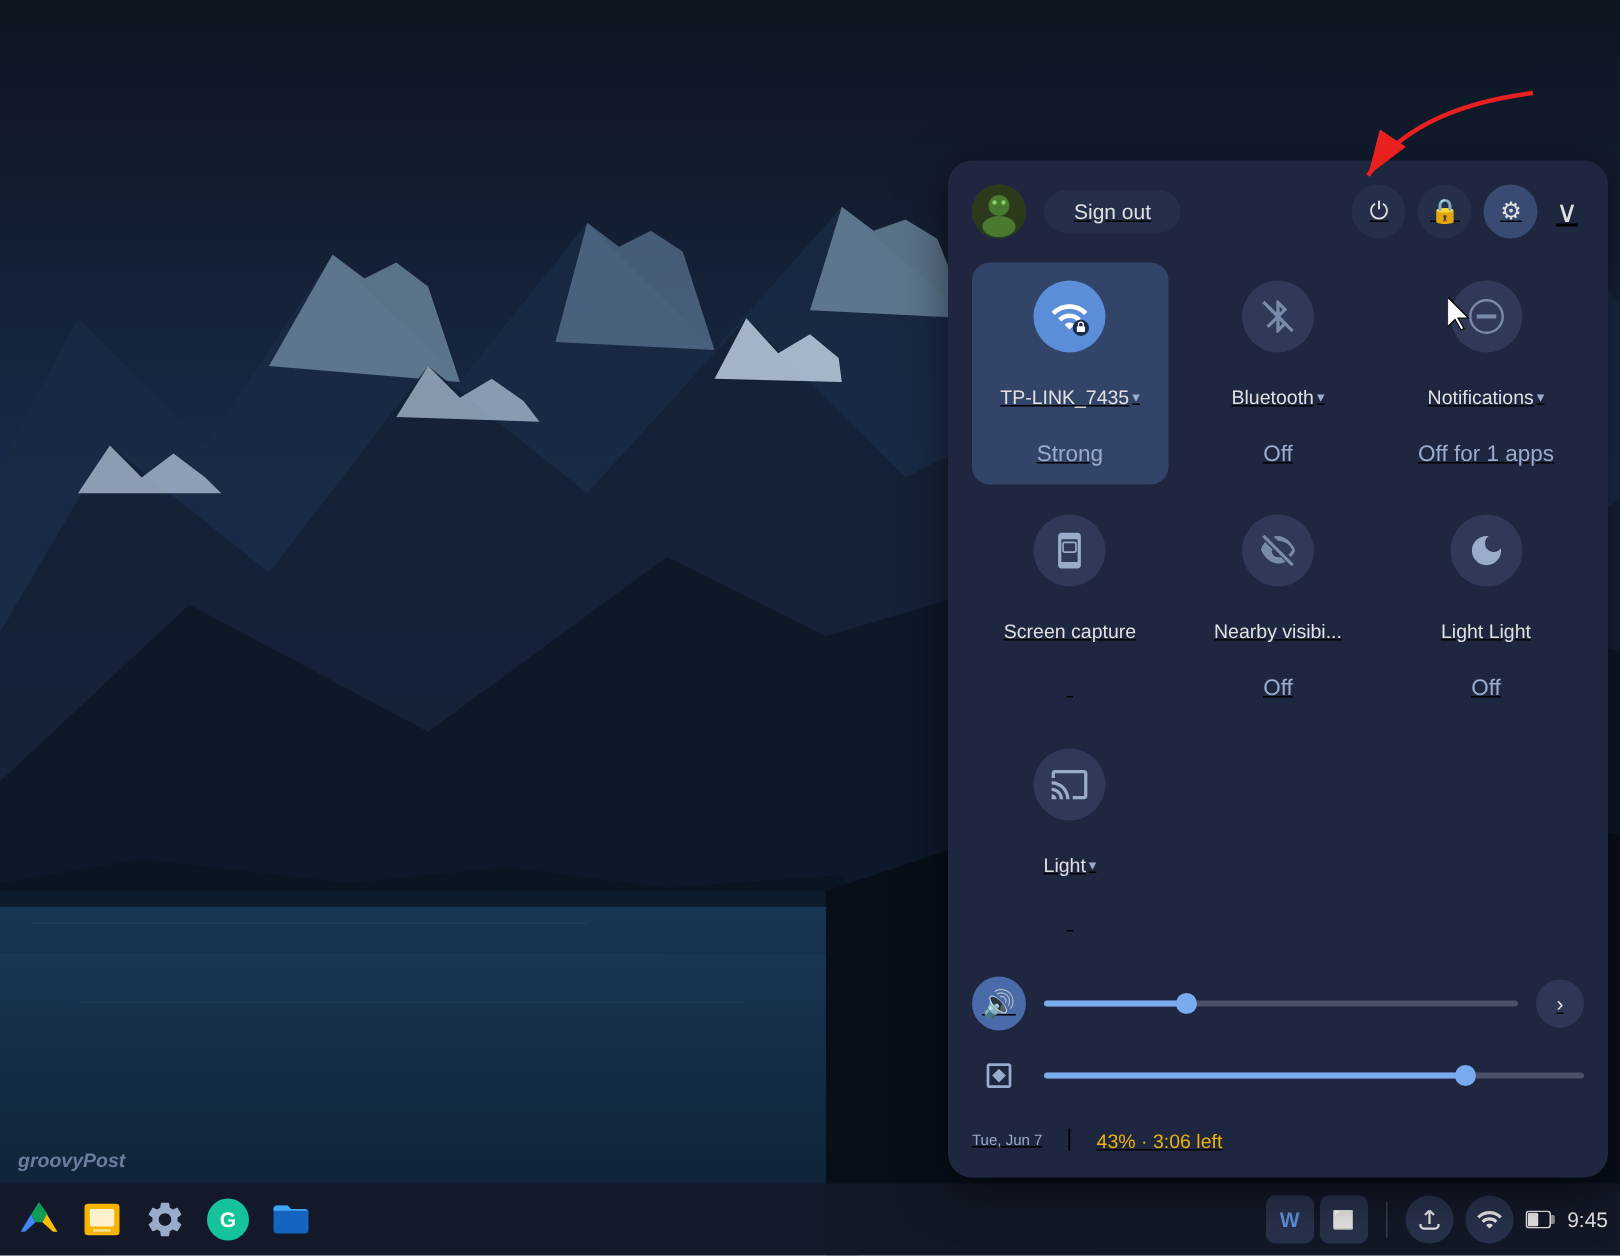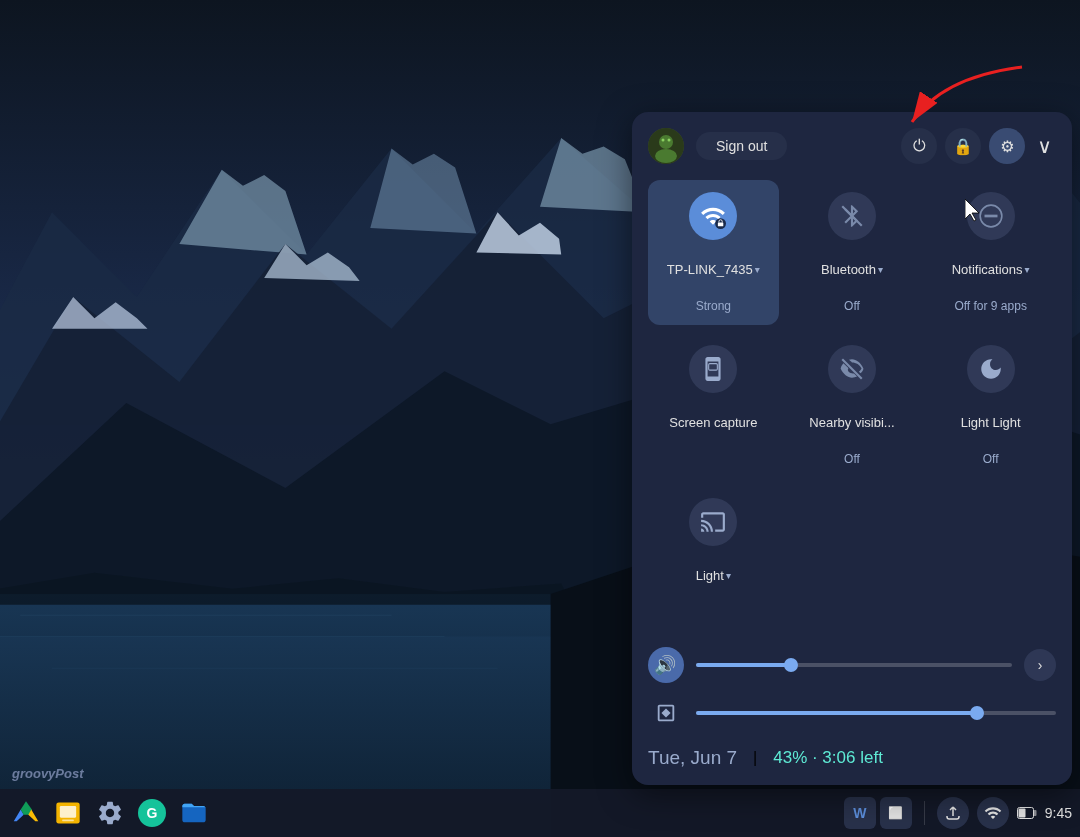--- a/index.html
+++ b/index.html
@@ -100,20 +100,21 @@
     #quick-panel {
       position: absolute;
       right: 8px;
       bottom: 52px;
       width: 440px;
       background: #1e2640;
       border-radius: 16px;
       padding: 16px;
       z-index: 200;
       box-shadow: 0 8px 32px rgba(0,0,0,0.5);
+      text-decoration: underline;
     }
 
     
     #panel-header {
       display: flex;
       align-items: center;
       gap: 12px;
       margin-bottom: 16px;
     }
 
@@ -216,21 +217,21 @@
     }
 
     .tile-label {
       font-size: 13px;
       color: #e0e0e0;
       text-align: center;
       font-weight: 500;
     }
 
     .tile-sublabel {
-      font-size: 12px;
+      font-size: 15px;
       color: #9aabcc;
       text-align: center;
     }
 
     .tile-label-with-arrow {
       display: flex;
       align-items: center;
       gap: 2px;
     }
 
@@ -330,27 +331,27 @@
 
     
     #bottom-row {
       display: flex;
       align-items: center;
       gap: 16px;
       padding-top: 4px;
     }
 
     #date-text {
-      font-size: 19px;
+      font-size: 10px;
       color: #9aabcc;
     }
 
     #battery-text {
-      font-size: 17px;
-      color: #5eead4;
+      font-size: 13px;
+      color: #eab308;
     }
 
     
     #red-arrow {
       position: absolute;
       top: -10px;
       right: 50px;
       pointer-events: none;
       z-index: 300;
     }
@@ -543,21 +544,21 @@
             <circle cx="12" cy="12" r="10" stroke="#7a8aaa" stroke-width="1.5" fill="none"></circle>
             <line x1="6" y1="12" x2="18" y2="12" stroke="#7a8aaa" stroke-width="2.5"></line>
           </svg>
         </div>
         <div class="tile-label">
           <span class="tile-label-with-arrow">
             <span>Notifications</span>
             <span class="tile-arrow">▾</span>
           </span>
         </div>
-        <div class="tile-sublabel">Off for 9 apps</div>
+        <div class="tile-sublabel">Off for 1 apps</div>
       </div>
     </div>
 
     <div id="tiles-row2" style="display:grid;grid-template-columns:repeat(3,1fr);gap:8px;margin-bottom:8px;">
 
       <div class="tile inactive">
         <div class="tile-icon-circle off">
           <svg width="26" height="26" viewBox="0 0 24 24" fill="#9aabcc">
             <path d="M17 1.01L7 1c-1.1 0-2 .9-2 2v18c0 1.1.9 2 2 2h10c1.1 0 2-.9 2-2V3c0-1.1-.9-1.99-2-1.99zM17 19H7V5h10v14z"></path>
 

